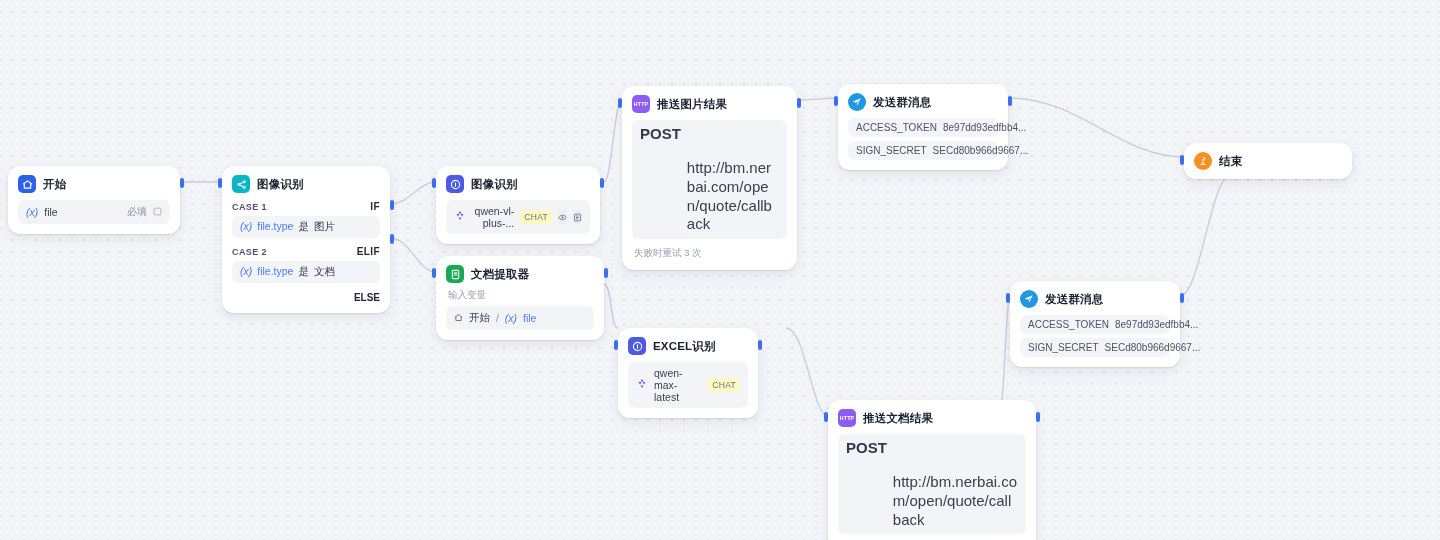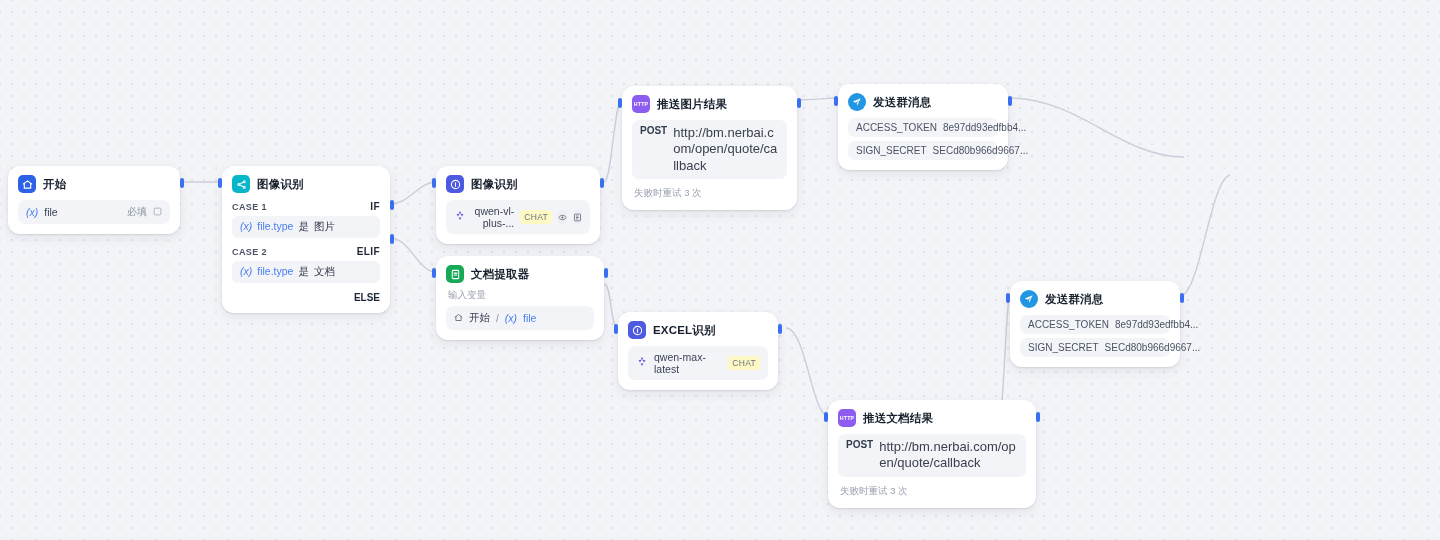--- a/index.html
+++ b/index.html
@@ -72,22 +72,22 @@
 
   .badge {
     background: #fef9c3; border-radius: 4px; color: #6b7386;
     font-size: 8.5px; padding: 2px 4px; letter-spacing: .3px;
   }
   .mini-ico {
     width: 14px; height: 14px; border-radius: 4px; background: #eceef3;
     display: flex; align-items: center; justify-content: center; color: #5c6478;
   }
   .retry { font-size: 9.5px; color: #9aa1b1; margin-top: 8px; padding-left: 2px; }
-  .method { font-size: 10px; font-weight: bold; color: #303a4c; flex: 0 0 auto; }
-  .url { font-size: 13px; color: #39414f; line-height: 1.25; word-break: break-all; }
+  .method { font-size: 15px; font-weight: bold; color: #303a4c; flex: 0 0 auto; }
+  .url { font-size: 15px; color: #39414f; line-height: 1.25; word-break: break-all; margin-top: 34px; }
   .kv { font-size: 10px; color: #4a5365; }
   .sub-label { font-size: 9.5px; color: #9aa1b1; margin-top: 6px; padding-left: 2px; }
 
   .port {
     position: absolute; width: 4px; height: 10px; border-radius: 2px;
     background: #3a6ff0;
   }
 </style>
 </head>
 <body>
@@ -240,21 +240,21 @@
             <path d="M5 10v10h14V10"></path>
           </svg>
       </span>
       <span>开始</span>
       <span class="muted">/</span>
       <span class="var var-i">(x)</span>
       <span class="var">file</span>
     </div>
   </div>
 
-  <div class="node" style="left:618px; top:312px; width:160px;">
+  <div class="node" style="left:618px; top:328px; width:140px;">
     <div class="port" style="left:-4px; top:12px;"></div>
     <div class="port" style="right:-4px; top:12px;"></div>
     <div class="node-head">
       <span class="ico ico-indigo">
         <svg width="11" height="11" viewBox="0 0 24 24" fill="none" stroke="#fff" stroke-width="2.2">
             <circle cx="12" cy="12" r="9"></circle>
             <path d="M12 8v8" stroke-linecap="round"></path>
           </svg>
       </span>
       <span class="node-title">EXCEL识别</span>
@@ -333,14 +333,27 @@
     <div class="row" style="padding:4px 8px;">
       <span class="kv">ACCESS_TOKEN</span>
       <span class="kv">8e97dd93edfbb4...</span>
     </div>
     <div class="row" style="padding:4px 8px; margin-top:4px;">
       <span class="kv">SIGN_SECRET</span>
       <span class="kv">SECd80b966d9667...</span>
     </div>
   </div>
 
+  <div class="node" style="left:1184px; top:143px; width:168px; padding-bottom:9px;">
+    <div class="port" style="left:-4px; top:12px;"></div>
+    <div class="node-head">
+      <span class="ico ico-orange">
+        <svg width="10" height="10" viewBox="0 0 24 24" fill="none" stroke="#fff" stroke-width="2.4" stroke-linecap="round">
+            <path d="M12 20V9"></path>
+            <path d="M7 20h10"></path>
+            <path d="M12 9l6-3-6-3"></path>
+          </svg>
+      </span>
+      <span class="node-title">结束</span>
+    </div>
+  </div>
 
 </div>
 
 </body></html>

